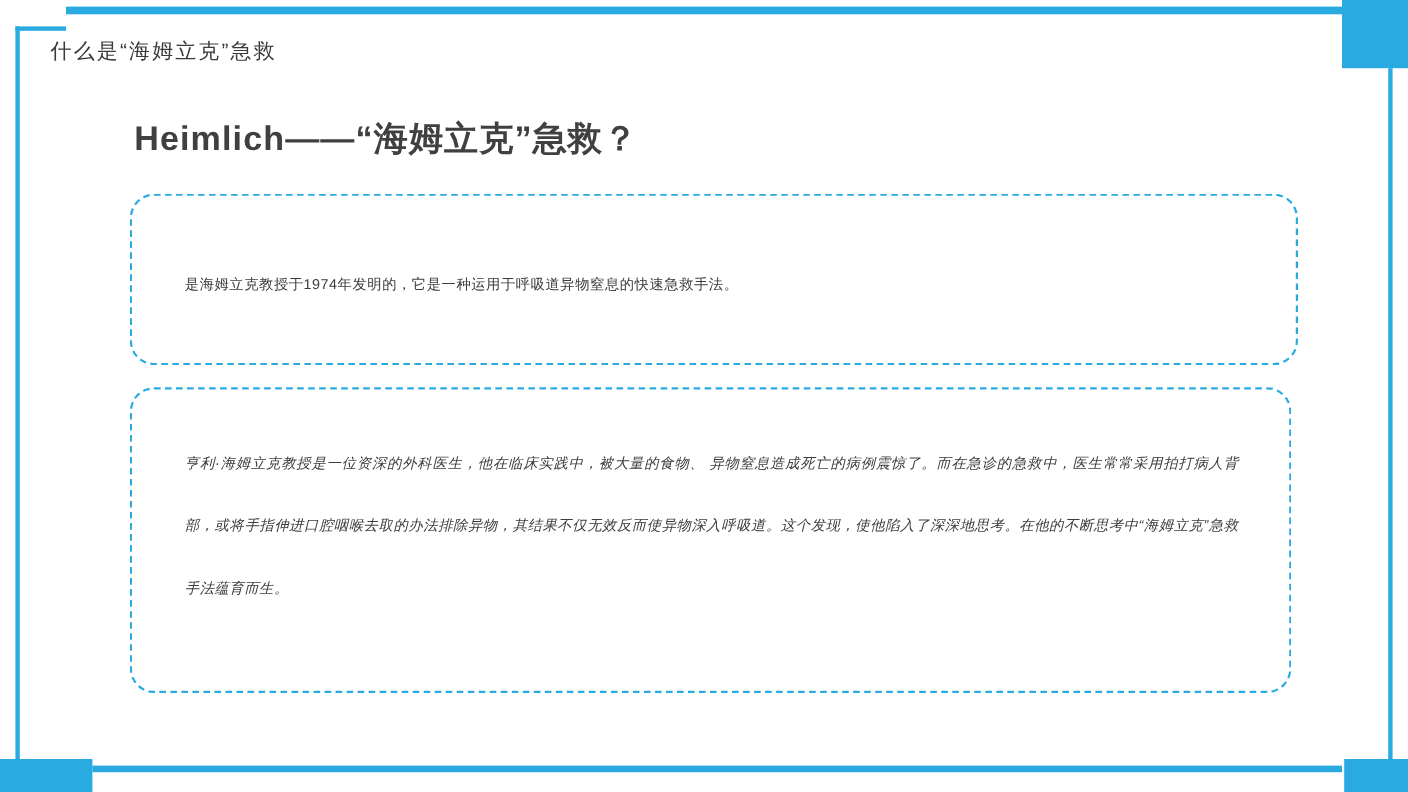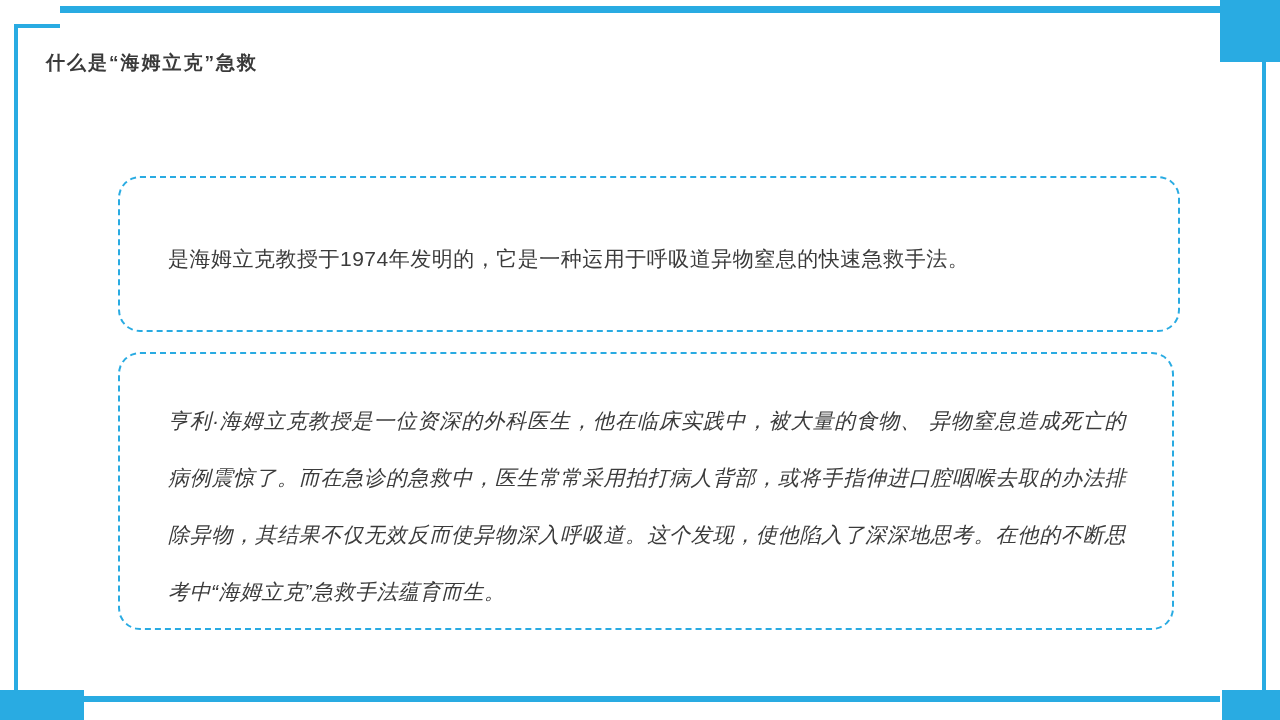--- a/index.html
+++ b/index.html
@@ -85,25 +85,25 @@
     top: 24px;
     width: 46px;
     height: 4px;
     background: #29ABE2;
   }
 
   
   .slide-header {
     position: absolute;
     left: 46px;
-    top: 50px;
+    top: 34px;
     font-size: 19px;
     letter-spacing: 2px;
     color: #3a3a3a;
-    font-weight: 700;
+    font-weight: 400;
     white-space: nowrap;
   }
 
   
   .slide-title {
     position: absolute;
     left: 122px;
     top: 105px;
     font-size: 31px;
     font-weight: bold;
@@ -130,21 +130,21 @@
     left: 118px;
     top: 352px;
     width: 1056px;
     height: 278px;
     font-style: italic;
   }
 
   .box-text {
     position: absolute;
     color: #3b3b3b;
-    font-size: 21px;
+    font-size: 13px;
     letter-spacing: 0.5px;
   }
   #text-definition {
     left: 48px;
     top: 66px;
     right: 40px;
     line-height: 30px;
   }
   #text-story {
     left: 48px;
@@ -163,20 +163,21 @@
   <div class="deco-top-notch"></div>
   <div class="deco-top-right-block"></div>
   <div class="deco-left-rail"></div>
   <div class="deco-right-rail"></div>
   <div class="deco-bottom-left-block"></div>
   <div class="deco-bottom-bar"></div>
   <div class="deco-bottom-right-block"></div>
 
   <div class="slide-header">什么是“海姆立克”急救</div>
 
+  <div class="slide-title">Heimlich——“海姆立克”急救？</div>
 
   <div class="dashed-box" id="box-definition">
     <div class="box-text" id="text-definition">是海姆立克教授于1974年发明的，它是一种运用于呼吸道异物窒息的快速急救手法。</div>
   </div>
 
   <div class="dashed-box" id="box-story">
     <div class="box-text" id="text-story">亨利·海姆立克教授是一位资深的外科医生，他在临床实践中，被大量的食物、 异物窒息造成死亡的病例震惊了。而在急诊的急救中，医生常常采用拍打病人背部，或将手指伸进口腔咽喉去取的办法排除异物，其结果不仅无效反而使异物深入呼吸道。这个发现，使他陷入了深深地思考。在他的不断思考中“海姆立克”急救手法蕴育而生。</div>
   </div>
 
 </div>

